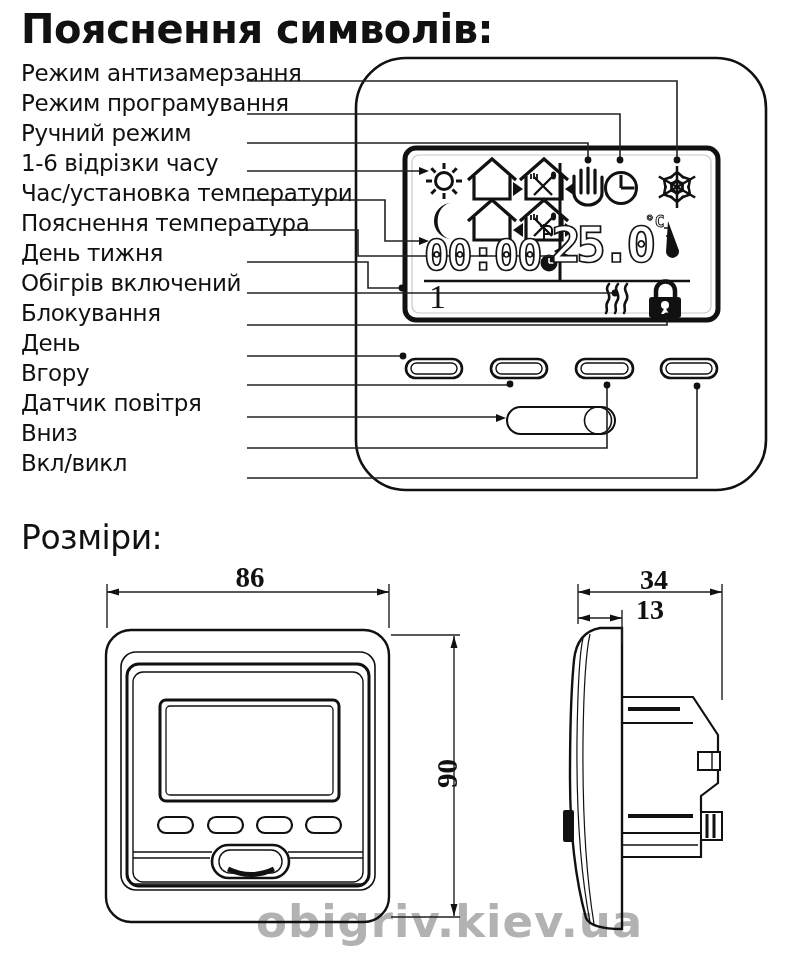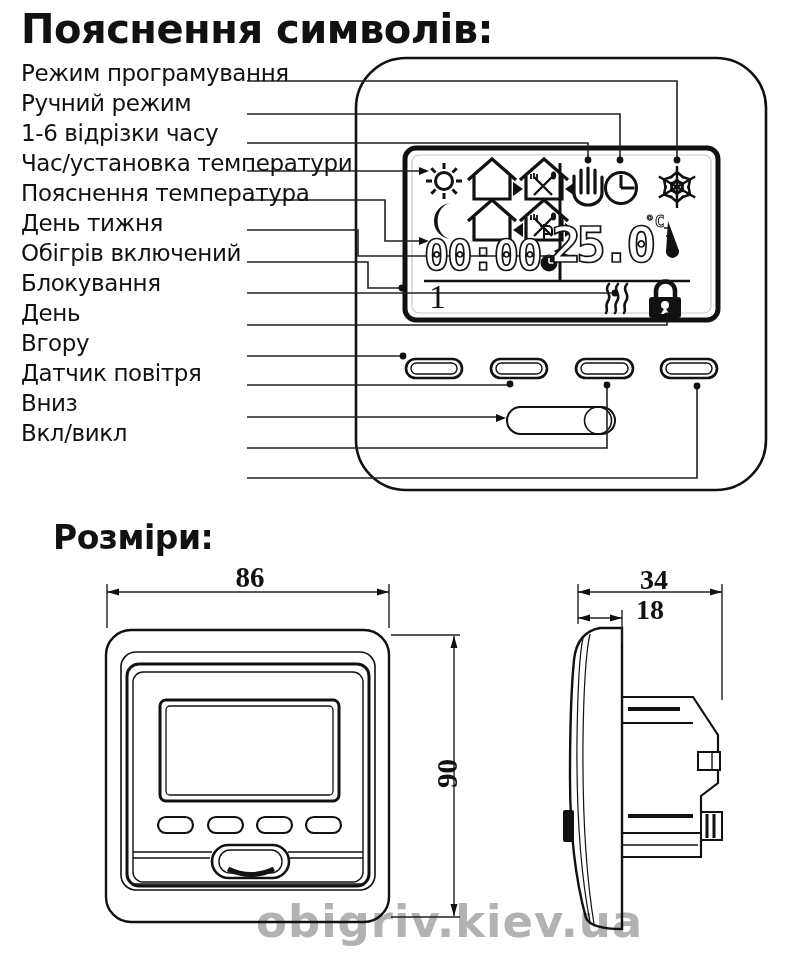--- a/index.html
+++ b/index.html
@@ -2,21 +2,21 @@
 <html><head>
 <meta charset="utf-8">
 <style>
   html,body{margin:0;padding:0;background:#fff;}
   #page{position:relative;width:800px;height:960px;background:#fff;overflow:hidden;
         font-family:"DejaVu Sans",sans-serif;color:#111;}
   .abs{position:absolute;}
   #title{left:21px;top:6px;font-size:40px;font-weight:bold;letter-spacing:-0.5px;}
   #labels{left:21px;top:58px;width:360px;}
   .label-row{height:30px;line-height:30px;font-size:23px;letter-spacing:-0.4px;white-space:nowrap;}
-  #dim-title{left:21px;top:518px;font-size:33px;font-weight:bold;letter-spacing:-0.5px;margin-left:32px;}
+  #dim-title{left:21px;top:518px;font-size:33px;font-weight:normal;letter-spacing:-0.5px;}
   .dimnum{font-family:"Liberation Serif",serif;font-weight:700;font-size:29px;text-align:center;}
   #dim86{left:229px;top:561px;width:42px;}
   #dim90{left:425px;top:757px;width:44px;transform:rotate(-90deg);}
   #dim43{left:633px;top:564px;width:42px;font-size:28px;}
   #dim13{left:629px;top:594px;width:42px;font-size:28px;}
   .seg{font-family:"DejaVu Sans Mono",monospace;font-weight:700;color:#111;
        -webkit-text-fill-color:#fff;-webkit-text-stroke:1.7px #141414;}
   #lcd-time{left:424px;top:231px;width:118px;font-size:42px;letter-spacing:-2px;}
   #lcd-temp{left:551px;top:216px;width:104px;font-size:50px;letter-spacing:-5px;}
   #lcd-deg{left:645px;top:212px;font-size:16px;letter-spacing:0;-webkit-text-stroke:1px #141414;}
@@ -244,20 +244,21 @@
       <polygon points="578,592 590,588.5 590,595.5"></polygon>
         <polygon points="722,592 710,588.5 710,595.5"></polygon>
       <polygon points="578,618 590,614.5 590,621.5"></polygon>
         <polygon points="622,618 610,614.5 610,621.5"></polygon>
     </g>
   </svg>
 
   <div id="title" class="abs">Пояснення символів:</div>
 
   <div id="labels" class="abs">
+    <div class="label-row">Режим антизамерзання</div>
     <div class="label-row">Режим програмування</div>
     <div class="label-row">Ручний режим</div>
     <div class="label-row">1-6 відрізки часу</div>
     <div class="label-row">Час/установка температури</div>
     <div class="label-row">Пояснення температура</div>
     <div class="label-row">День тижня</div>
     <div class="label-row">Обігрів включений</div>
     <div class="label-row">Блокування</div>
     <div class="label-row">День</div>
     <div class="label-row">Вгору</div>
@@ -268,15 +269,15 @@
 
   <div id="lcd-time" class="abs seg">00:00</div>
   <div id="lcd-temp" class="abs seg">25.0</div>
   <div id="lcd-deg" class="abs seg">°C</div>
   <div id="lcd-day" class="abs">1</div>
 
   <div id="dim-title" class="abs">Розміри:</div>
   <div id="dim86" class="abs dimnum">86</div>
   <div id="dim90" class="abs dimnum">90</div>
   <div id="dim43" class="abs dimnum">34</div>
-  <div id="dim13" class="abs dimnum">18</div>
+  <div id="dim13" class="abs dimnum">13</div>
 
 </div>
 
 </body></html>

